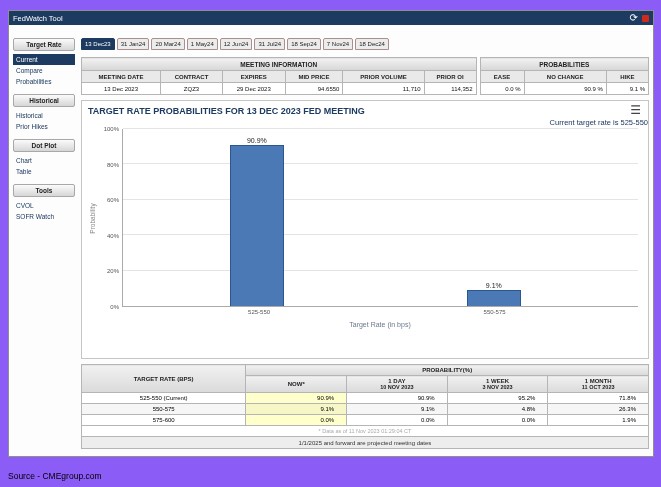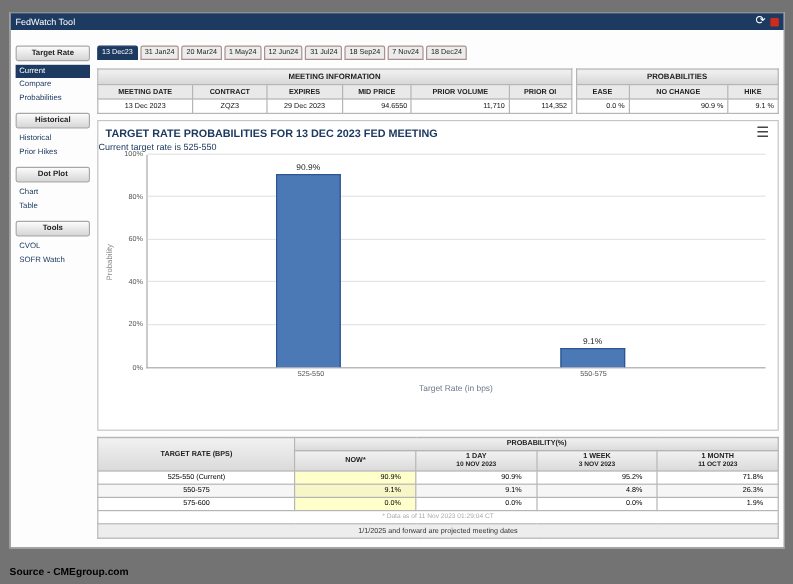--- a/index.html
+++ b/index.html
@@ -1,17 +1,17 @@
 <!DOCTYPE html>
 <html><head>
 <meta charset="utf-8">
 <style>
   * { margin:0; padding:0; box-sizing:border-box; }
   body { font-family:"Liberation Sans", sans-serif; background:#fff; }
-  .page { position:relative; width:661px; height:487px; background:#737373; overflow:hidden; }
+  .page { position:relative; width:661px; height:487px; background:#8b5cf6; overflow:hidden; }
   .window { position:absolute; left:8px; top:10px; width:646px; height:447px; border:1px solid #8f8f8f; background:#fdfdfd; }
   .titlebar { height:14px; background:#1d3a60; color:#fff; display:flex; align-items:center; justify-content:space-between; padding:0 4px; }
   .titlebar .t { font-size:7.5px; }
   .tb-icons { display:flex; gap:4px; align-items:center; }
   .refresh { color:#fff; font-size:10px; line-height:10px; cursor:pointer; }
   .badge { width:7px; height:7px; background:#cf2a1b; border-radius:1px; cursor:pointer; }
   .app-body { display:flex; padding:13px 4px 0 4px; gap:6px; }
   .sidebar { width:62px; flex:none; }
   .side-header { background:linear-gradient(#fbfbfb,#d6d6d6); border:1px solid #a8a8a8; border-radius:2px; font-size:6.5px; font-weight:bold; color:#222; text-align:center; padding:2px 0; margin-bottom:3px; }
   .side-items { margin-bottom:7px; }
@@ -26,21 +26,21 @@
   .grid th, .grid td { border:1px solid #b5b5b5; font-size:6px; padding:2.5px 3px; white-space:nowrap; }
   .grid .tbl-title th { background:linear-gradient(#f2f2f2,#d6d6d6); font-size:6.5px; color:#222; }
   .grid .hdr th { background:#e9e9e9; color:#222; text-align:center; }
   .grid td { background:#fff; color:#111; text-align:center; }
   .grid td.num { text-align:right; }
   .t-meet { flex:7; } .t-prob { flex:3; }
   .t-meet table, .t-prob table { width:100%; }
   .chart-panel { position:relative; border:1px solid #c5c5c5; background:#fff; height:259px; margin-bottom:5px; }
   .chart-title { color:#1d3a60; font-weight:bold; font-size:9px; padding:5px 6px 2px; }
   .menu-icon { position:absolute; top:2px; right:7px; font-size:12px; color:#444; cursor:pointer; }
-  .chart-subtitle { text-align:left; color:#1d3a60; font-size:7.5px; margin-bottom:1px; }
+  .chart-subtitle { text-align:right; color:#1d3a60; font-size:7.5px; margin-bottom:1px; }
   .plot-row { display:flex; margin:2px 10px 0 4px; }
   .ylab { width:12px; display:flex; align-items:center; justify-content:center; }
   .ylab span { transform:rotate(-90deg); font-size:6.5px; color:#888; white-space:nowrap; }
   .yticks { width:24px; height:178px; display:flex; flex-direction:column; justify-content:space-between; align-items:flex-end; padding-right:3px; font-size:6px; color:#555; }
   .yticks div { height:6px; line-height:6px; margin:-3px 0; }
   .plot { flex:1; height:178px; position:relative; border-left:1px solid #aaa; border-bottom:1px solid #aaa; background:#fff; }
   .hline { position:absolute; left:0; right:0; height:1px; background:#e4e4e4; }
   .bar-wrap { position:absolute; bottom:0; height:100%; display:flex; flex-direction:column; justify-content:flex-end; align-items:center; transform:translateX(-50%); }
   .bar-label { font-size:7px; color:#222; margin-bottom:1px; }
   .bar { width:54px; background:#4a79b5; border:1px solid #2c5690; border-bottom:none; }
@@ -53,21 +53,21 @@
   .bt th { background:linear-gradient(#f1f1f1,#dadada); color:#222; text-align:center; }
   .bt .sub { font-size:5.5px; }
   .bt td { background:#fff; }
   .bt tr.alt td { background:#f6f6f6; }
   .bt td.now { background:#ffffcc; }
   .bt tr.alt td.now { background:#f6f6c6; }
   .bt td.num { text-align:right; padding-right:12px; }
   .bt td.lbl { text-align:center; }
   .bt td.footnote { font-size:5.5px; color:#aaa; text-align:center; padding:2px; background:#fff; }
   .bt td.note { font-size:6px; color:#333; text-align:center; background:#ededed; padding:2.5px; }
-  .source { position:absolute; left:8px; bottom:6px; font-size:8.5px; color:#000;font-weight:bold; }
+  .source { position:absolute; left:8px; bottom:6px; font-size:8.5px; color:#000; }
 </style>
 </head>
 <body>
 
 <div class="page">
   <div class="window">
 
     <div class="titlebar">
       <span class="t">FedWatch Tool</span>
       <span class="tb-icons">

